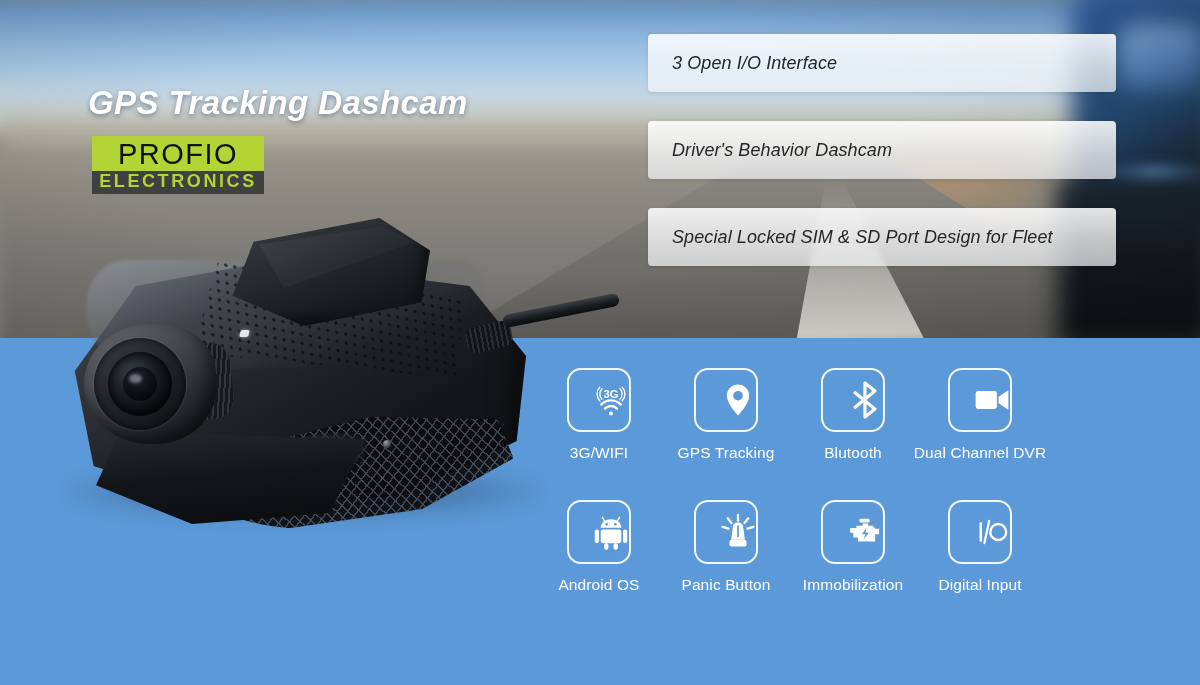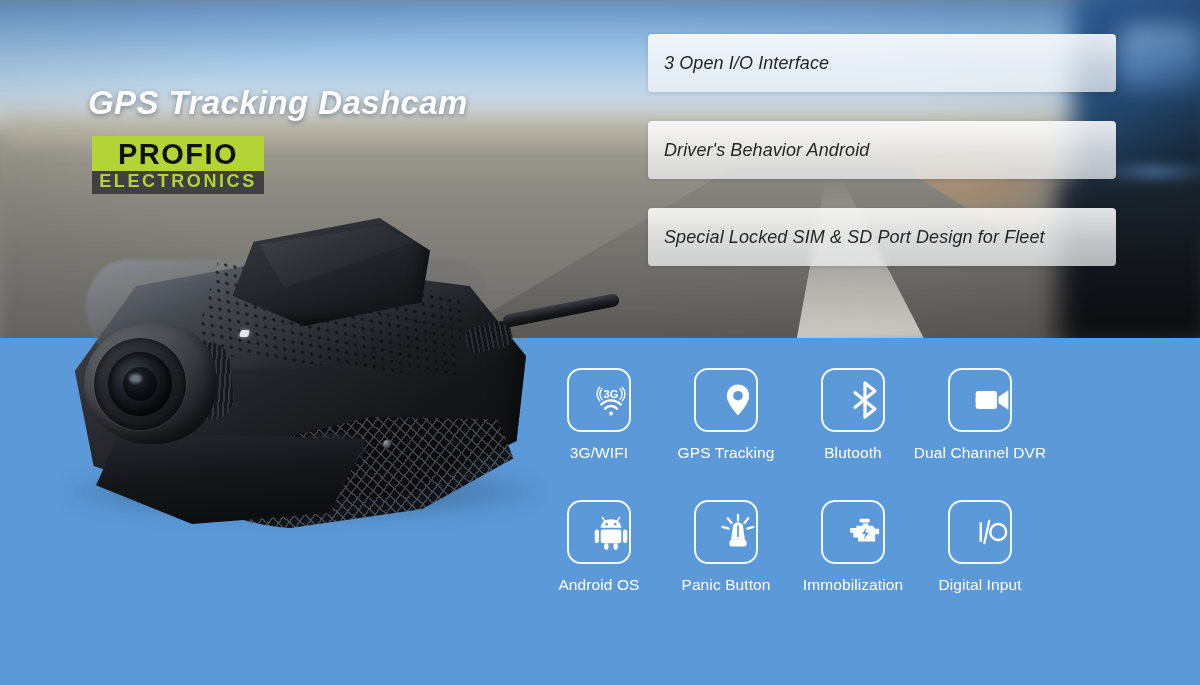--- a/index.html
+++ b/index.html
@@ -154,21 +154,21 @@
     left: 92px; top: 136px;
     width: 172px;
   }
   .logo-top {
     background: #b4d335;
     padding: 3px 12px 4px 12px;
     text-align: center;
   }
   .logo-word {
     font-size: 29px;
-    font-weight: bold;
+    font-weight: normal;
     color: #111111;
     letter-spacing: 1.5px;
     line-height: 1.04;
   }
   .logo-bottom {
     background: #404040;
     text-align: center;
     padding: 1px 6px 3px 6px;
     margin-top: -2px;
   }
@@ -185,21 +185,21 @@
     position: absolute;
     left: 648px; top: 34px;
     width: 468px;
   }
   .pill {
     height: 58px;
     border-radius: 4px;
     margin-bottom: 29px;
     display: flex;
     align-items: center;
-    padding: 0 16px;
+    padding: 0 24px;
     background: linear-gradient(180deg, rgba(255,255,255,0.88) 0%, rgba(250,251,252,0.76) 55%, rgba(242,244,246,0.72) 100%);
     box-shadow: 0 1px 4px rgba(20,30,45,0.14);
     backdrop-filter: blur(3px);
   }
   .pill:last-child { margin-bottom: 0; }
   .pill-text {
     font-size: 18px;
     font-style: italic;
     color: #242628;
     white-space: nowrap;
@@ -476,21 +476,21 @@
     <div class="dc-led"></div>
     <div class="dc-cable-boot"></div>
     <div class="dc-cable"></div>
   </div>
 
   <div class="pills">
     <div class="pill">
       <span class="pill-text">3 Open I/O Interface</span>
     </div>
     <div class="pill">
-      <span class="pill-text">Driver's Behavior Android</span>
+      <span class="pill-text">Driver's Behavior Dashcam</span>
     </div>
     <div class="pill">
       <span class="pill-text">Special Locked SIM &amp; SD Port Design for Fleet</span>
     </div>
   </div>
 
   <div class="icongrid">
 
     <div class="icon-row row1">
 

